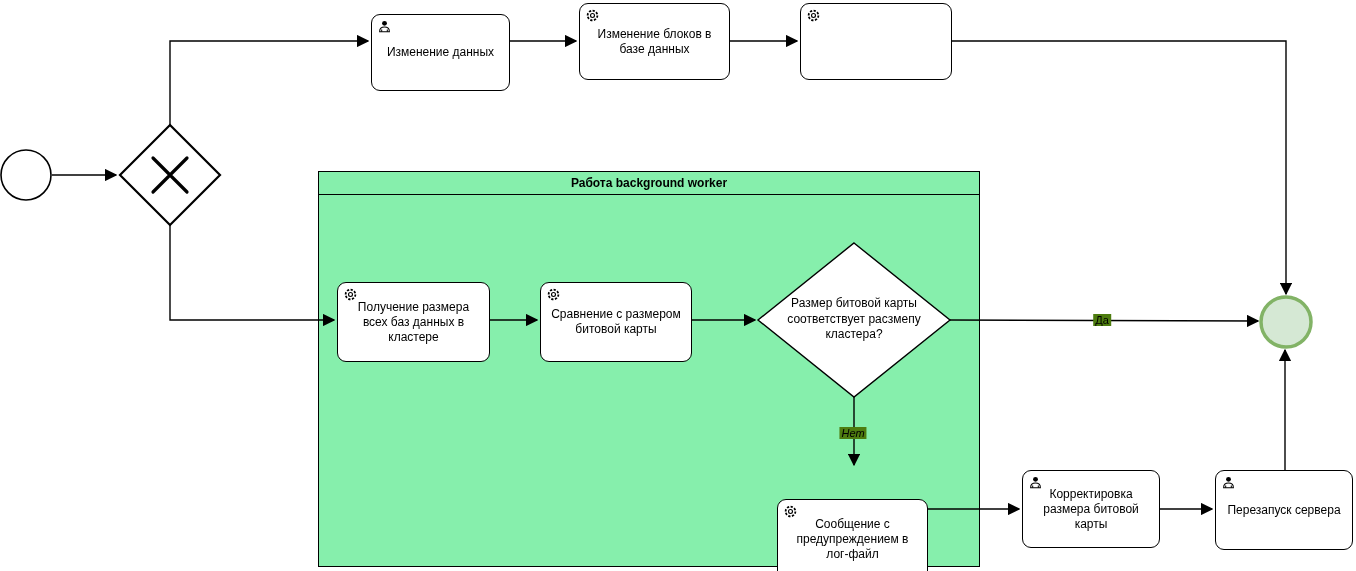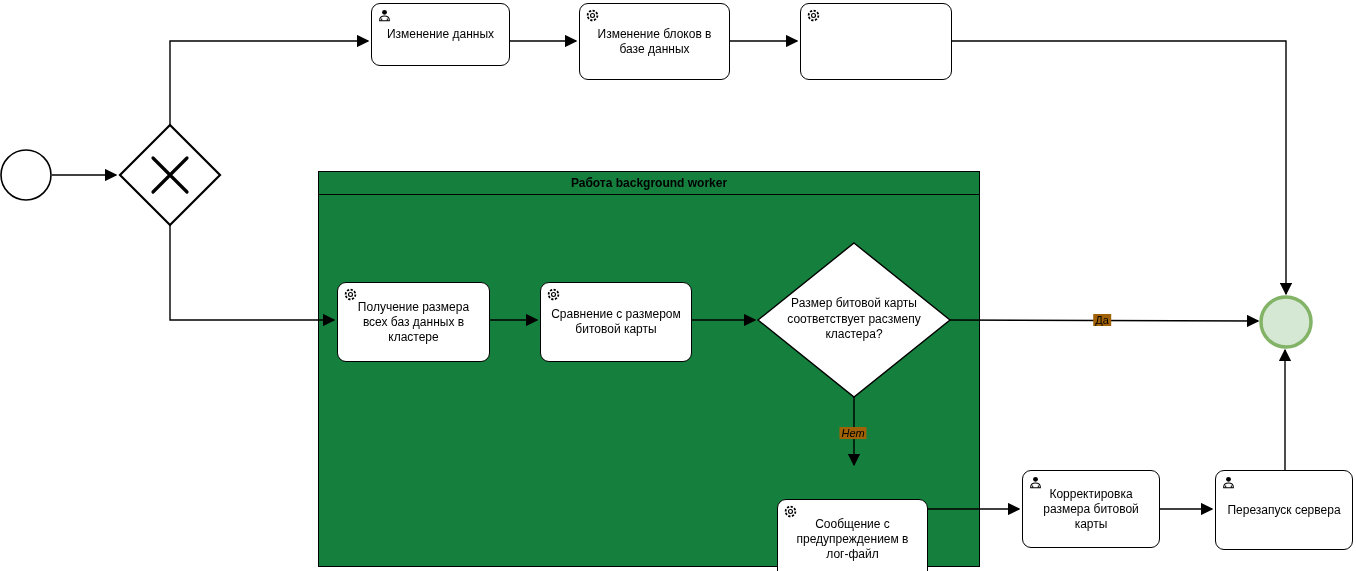--- a/index.html
+++ b/index.html
@@ -1,28 +1,28 @@
 <!DOCTYPE html>
 <html><head>
 <meta charset="utf-8">
 <style>
   html,body{margin:0;padding:0;background:#ffffff;}
   body{font-family:"Liberation Sans","DejaVu Sans",sans-serif;}
   #canvas{position:relative;width:1356px;height:571px;background:#ffffff;overflow:hidden;}
   svg.layer{position:absolute;left:0;top:0;z-index:2;}
   .subprocess{position:absolute;left:318px;top:171px;width:662px;height:396px;
-    border:1px solid #000;box-sizing:border-box;z-index:1;background:#15803d;}
+    border:1px solid #000;box-sizing:border-box;z-index:1;background:#86efac;}
   .subprocess-header{height:22px;border-bottom:1px solid #000;display:flex;
     align-items:center;justify-content:center;font-weight:bold;font-size:12px;}
   .task{position:absolute;background:#fff;border:1.5px solid #000;border-radius:9px;
     box-sizing:border-box;display:flex;align-items:center;justify-content:center;
     text-align:center;font-size:12px;line-height:1.25;padding:4px 6px;z-index:3;}
   .task .node-icon{position:absolute;left:5px;top:4px;width:15px;height:15px;}
   .diamond-label{position:absolute;z-index:4;text-align:center;font-size:12px;line-height:1.3;}
-  .edge-label{position:absolute;z-index:4;background:#a16207;font-size:11px;padding:0 2px;
+  .edge-label{position:absolute;z-index:4;background:#4d7c0f;font-size:11px;padding:0 2px;
     transform:translate(-50%,-50%);}
 </style>
 </head>
 <body>
 
 <div id="canvas">
 
   <div class="subprocess">
     <div class="subprocess-header">Работа background worker</div>
   </div>
@@ -51,21 +51,21 @@
     <path d="M170,225 L170,320 L334,320" stroke="#000" stroke-width="1.4" fill="none" marker-end="url(#arrow)"></path>
     <path d="M490,320 L537,320" stroke="#000" stroke-width="1.4" fill="none" marker-end="url(#arrow)"></path>
     <path d="M692,320 L755,320" stroke="#000" stroke-width="1.4" fill="none" marker-end="url(#arrow)"></path>
     <path d="M950,320 L1258,321" stroke="#000" stroke-width="1.4" fill="none" marker-end="url(#arrow)"></path>
     <path d="M854,397 L854,465" stroke="#000" stroke-width="1.4" fill="none" marker-end="url(#arrow)"></path>
     <path d="M928,509 L1019,509" stroke="#000" stroke-width="1.4" fill="none" marker-end="url(#arrow)"></path>
     <path d="M1160,509 L1212,509" stroke="#000" stroke-width="1.4" fill="none" marker-end="url(#arrow)"></path>
     <path d="M1285,470 L1285,350" stroke="#000" stroke-width="1.4" fill="none" marker-end="url(#arrow)"></path>
   </svg>
 
-  <div class="task" style="left:371px;top:3px;width:139px;height:63px;">
+  <div class="task" style="left:371px;top:14px;width:139px;height:77px;">
     <svg class="node-icon" viewBox="0 0 16 16">
       <circle cx="8" cy="4.6" r="2.6" fill="#000"></circle>
       <path d="M2.8,13.5 Q2.8,8.6 8,8.6 Q13.2,8.6 13.2,13.5 Z" fill="none" stroke="#000" stroke-width="1.1"></path>
       <path d="M5,11.3 L5,13.5 M11,11.3 L11,13.5" stroke="#000" stroke-width="1.1"></path>
     </svg>
     <span>Изменение данных</span>
   </div>
 
   <div class="task" style="left:579px;top:3px;width:151px;height:77px;">
     <svg class="node-icon" viewBox="0 0 16 16">

